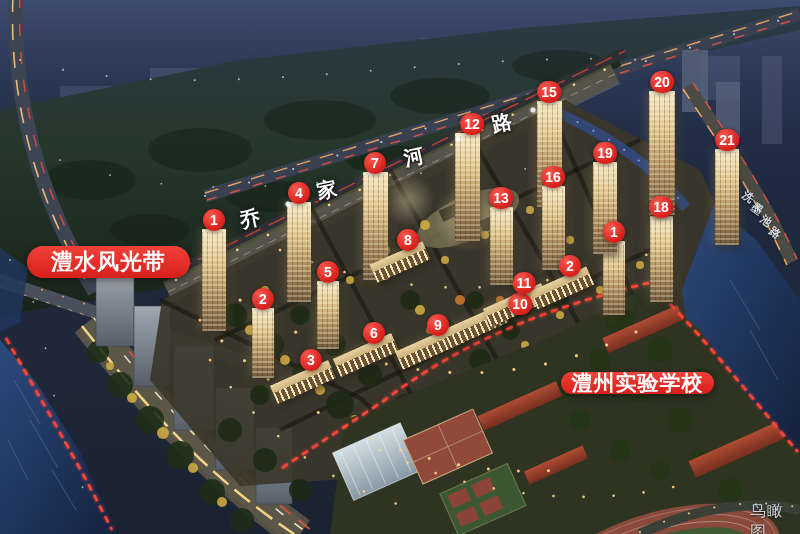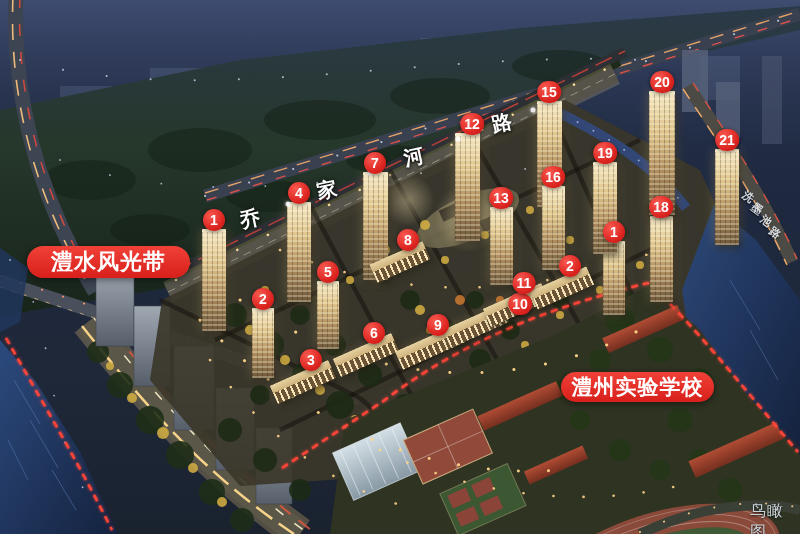--- a/index.html
+++ b/index.html
@@ -425,17 +425,17 @@
       <span class="roaddot" style="left: 533px; top: 110px;"></span>
     </div>
   <div id="sideroad">
       <span class="sidechar" style="left: 748px; top: 197px;">洗</span>
       <span class="sidechar" style="left: 757px; top: 209px;">墨</span>
       <span class="sidechar" style="left: 766px; top: 221px;">池</span>
       <span class="sidechar" style="left: 775px; top: 233px;">路</span>
     </div>
   <div id="arealabels">
       <div class="plabel" style="left: 27px; top: 221px; width: 163px; height: 32px; border-radius: 16px; font-size: 22px;">澧水风光带</div>
-      <div class="plabel" style="left: 561px; top: 347px; width: 153px; height: 30px; border-radius: 15px; font-size: 21px;">澧州实验学校</div>
+      <div class="plabel" style="left: 561px; top: 347px; width: 153px; height: 22px; border-radius: 15px; font-size: 21px;">澧州实验学校</div>
     </div>
 
   <div class="corner-note">鸟瞰图</div>
 </div>
 
 </body></html>

